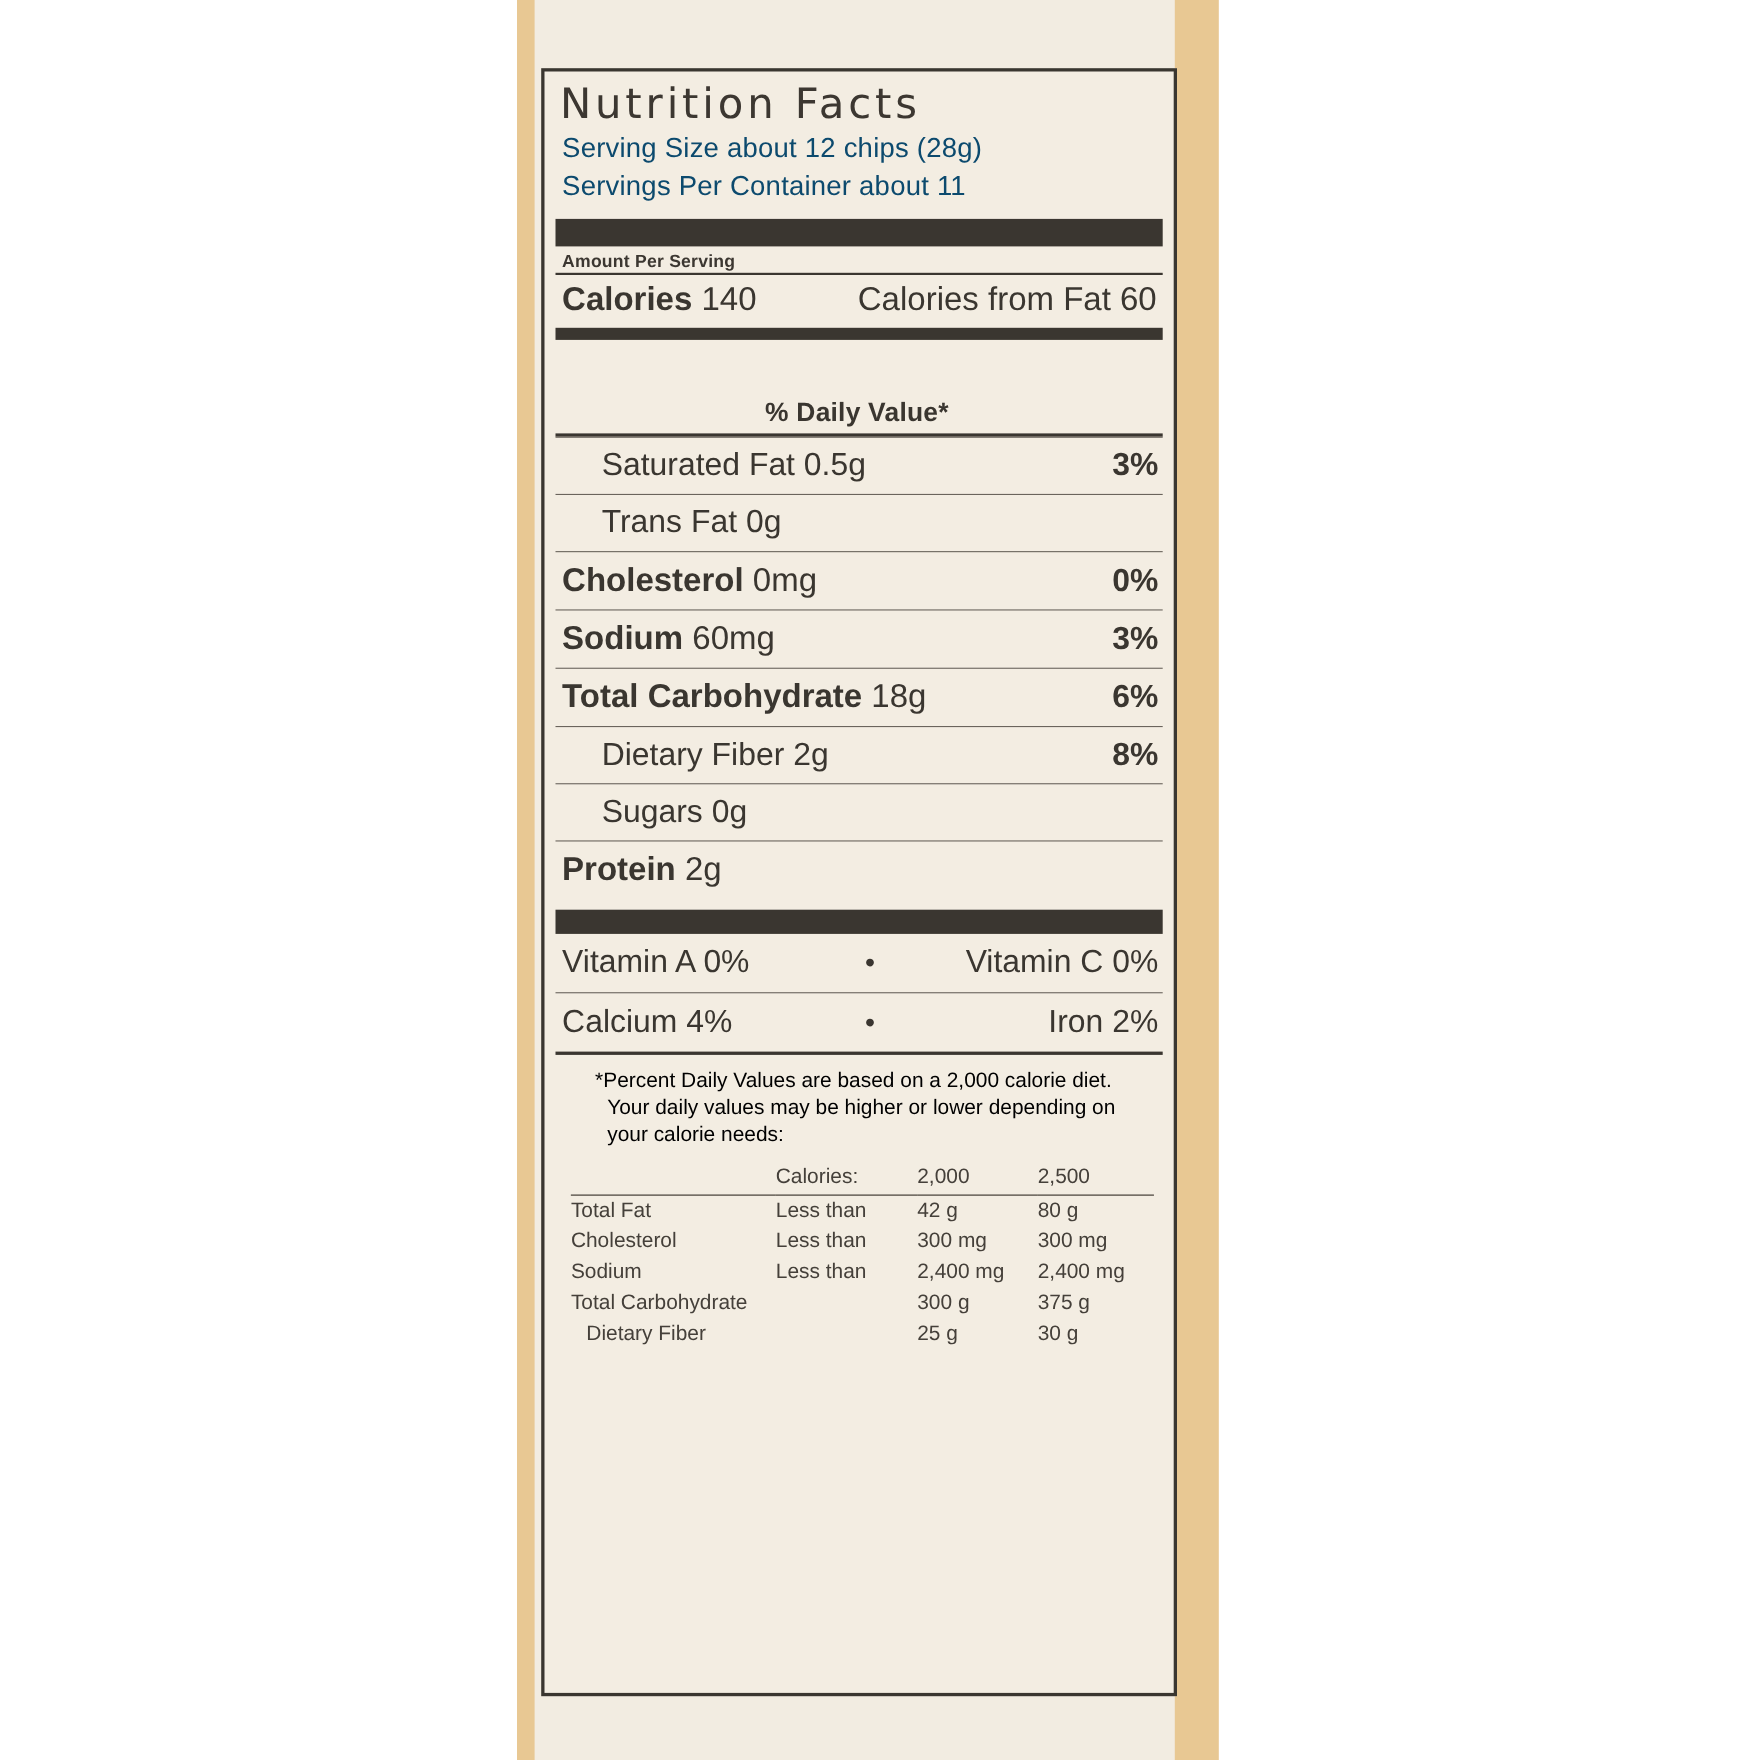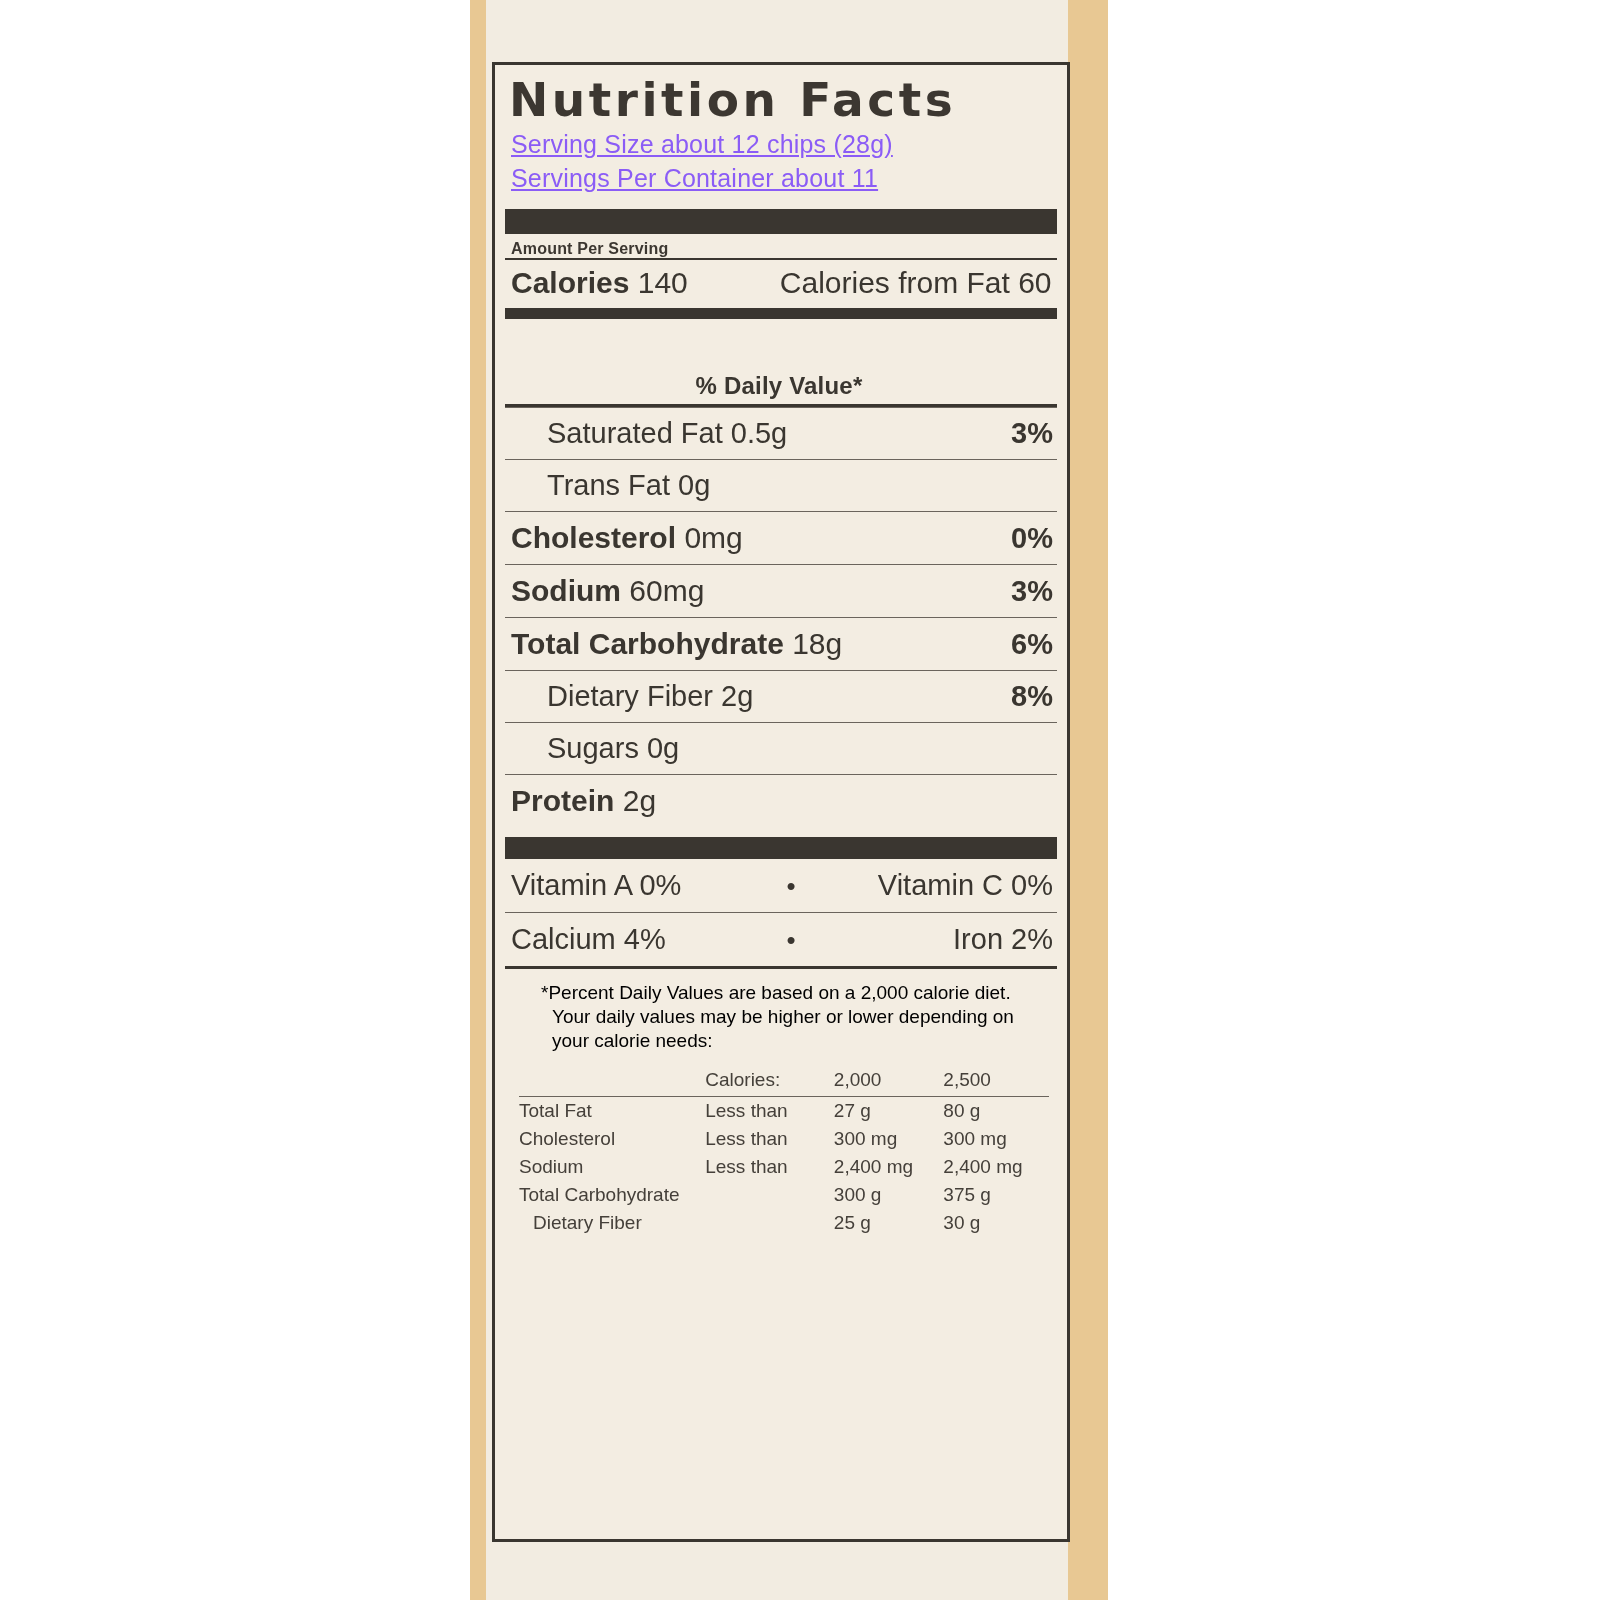--- a/index.html
+++ b/index.html
@@ -50,36 +50,35 @@
     width: 578px;
     height: 1480px;
     background: #f3ede2;
     border: 3px solid #3a3630;
     box-sizing: border-box;
     padding: 0 10px;
   }
 
   .nf-title {
     font-family: "DejaVu Sans", sans-serif;
-    font-weight: bold;
-    font-size: 47px;
+    font-weight: normal;
+    font-size: 38px;
     letter-spacing: 3.5px;
     color: #3c3731;
     line-height: 1.05;
     margin: 10px 0 4px 4px;
     white-space: nowrap;
   }
 
   .serving-line {
     font-size: 25px;
-    color: #8b5cf6;
+    color: #0c4a6e;
     margin-left: 6px;
     line-height: 1.35;
     letter-spacing: 0.2px;
-    text-decoration: underline;
   }
 
   .bar-thick {
     background: #3a3630;
     height: 25px;
     margin: 13px 0 0 0;
   }
   .bar-thick-2 {
     background: #3a3630;
     height: 22px;
@@ -316,21 +315,21 @@
           <th class="c-name"></th>
           <th class="c-less">Calories:</th>
           <th class="c-2000">2,000</th>
           <th class="c-2500">2,500</th>
         </tr>
       </thead>
       <tbody>
         <tr>
           <td class="c-name">Total Fat</td>
           <td class="c-less">Less than</td>
-          <td class="c-2000">27 g</td>
+          <td class="c-2000">42 g</td>
           <td class="c-2500">80 g</td>
         </tr>
         <tr>
           <td class="c-name">Cholesterol</td>
           <td class="c-less">Less than</td>
           <td class="c-2000">300 mg</td>
           <td class="c-2500">300 mg</td>
         </tr>
         <tr>
           <td class="c-name">Sodium</td>

